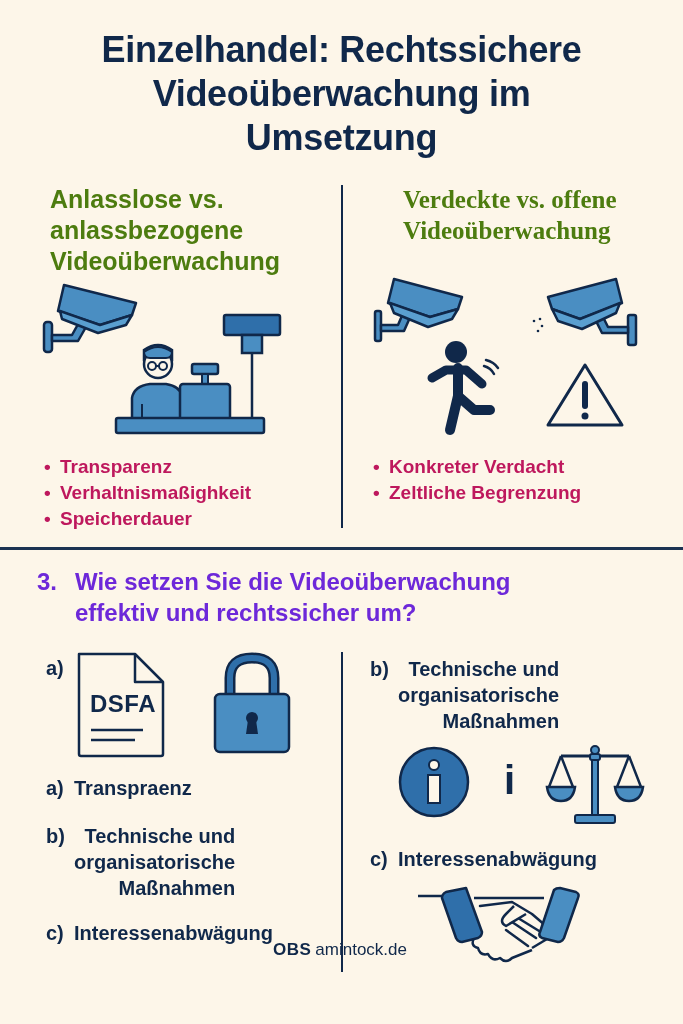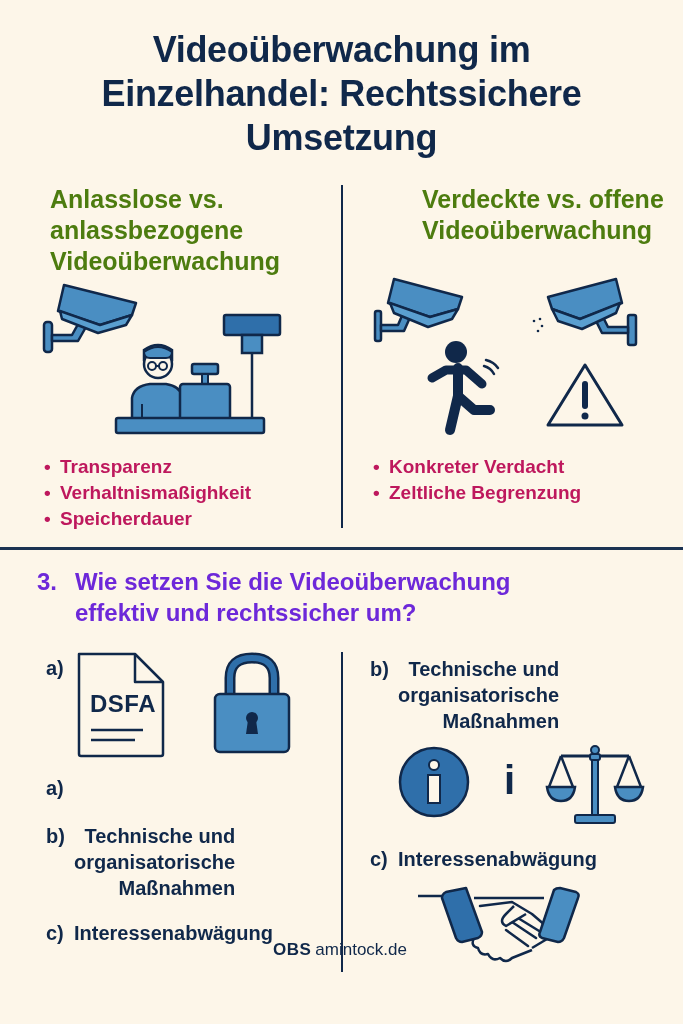--- a/index.html
+++ b/index.html
@@ -34,22 +34,22 @@
   .item .txt { display: inline-block; vertical-align: top; }
   .item .txt span { display: block; text-align: right; }
   .footer { left: 0; width: 680px; top: 940px; text-align: center; font-size: 17px; color: #10284a; }
   .footer .brand { font-weight: bold; letter-spacing: 0.5px; margin-right: 4px; }
   svg { position: absolute; overflow: visible; }
 </style>
 </head>
 <body>
 
 <div class="abs title">
+  <span>Einzelhandel: Rechtssichere</span>
   <span>Videoüberwachung im</span>
-  <span>Einzelhandel: Rechtssichere</span>
   <span>Umsetzung</span>
 </div>
 
 <div class="abs vdiv" style="left:341px; top:185px; height:343px;"></div>
 
 <div class="abs h2" style="left:50px; top:184px;">
   <span>Anlasslose vs.</span>
   <span>anlassbezogene</span>
   <span>Videoüberwachung</span>
 </div>
@@ -87,21 +87,21 @@
 <svg style="left:114px; top:416px;" width="152" height="20" viewBox="0 0 152 20">
   <rect x="2" y="2" width="148" height="15" rx="2" fill="#4a8ec2" stroke="#10284a" stroke-width="2.5"></rect>
 </svg>
 
 <ul class="abs bullets" style="left:44px; top:454px;">
   <li>Transparenz</li>
   <li>Verhaltnismaßighkeit</li>
   <li>Speicherdauer</li>
 </ul>
 
-<div class="abs h2" style="left:422px; top:184px;">
+<div class="abs h2" style="left:403px; top:184px;font-family:Liberation Serif, serif;">
   <span>Verdeckte vs. offene</span>
   <span>Videoüberwachung</span>
 </div>
 
 <svg style="left:372px; top:275px;" width="95" height="75" viewBox="0 0 95 75">
   <rect x="3" y="36" width="6" height="30" rx="2" fill="#4a8ec2" stroke="#10284a" stroke-width="2.5"></rect>
   <path d="M9 50 L26 50 L32 36 L40 38 L32 56 L9 56 Z" fill="#4a8ec2" stroke="#10284a" stroke-width="2.5" stroke-linejoin="round"></path>
   <path d="M22 4 L90 22 L86 34 L58 42 L16 28 Z" fill="#4a8ec2" stroke="#10284a" stroke-width="2.5" stroke-linejoin="round"></path>
   <path d="M18 28 L58 42 L86 34 L80 44 L56 52 L22 38 Z" fill="#5a9fd0" stroke="#10284a" stroke-width="2.5" stroke-linejoin="round"></path>
 </svg>
@@ -160,21 +160,21 @@
 
 <svg style="left:212px; top:652px;" width="80" height="102" viewBox="0 0 80 102">
   <path d="M18 44 L18 26 Q18 6 40 6 Q62 6 62 26 L62 44" fill="none" stroke="#10284a" stroke-width="11"></path>
   <path d="M18 44 L18 26 Q18 6 40 6 Q62 6 62 26 L62 44" fill="none" stroke="#2f6faa" stroke-width="6"></path>
   <rect x="3" y="42" width="74" height="58" rx="5" fill="#4a8ec2" stroke="#10284a" stroke-width="2.5"></rect>
   <circle cx="40" cy="66" r="6" fill="#10284a"></circle>
   <path d="M36 68 L34 82 L46 82 L44 68 Z" fill="#10284a"></path>
 </svg>
 
 <div class="abs item" style="left:46px; top:775px;">
-  <span class="lbl">a)</span>
+  <span class="lbl">a)</span><span class="txt"><span>Transpraenz</span></span>
 </div>
 <div class="abs item" style="left:46px; top:823px;">
   <span class="lbl">b)</span><span class="txt">
     <span>Technische und</span>
     <span>organisatorische</span>
     <span>Maßnahmen</span>
   </span>
 </div>
 <div class="abs item" style="left:46px; top:920px;">
   <span class="lbl">c)</span><span class="txt"><span>Interessenabwägung</span></span>

